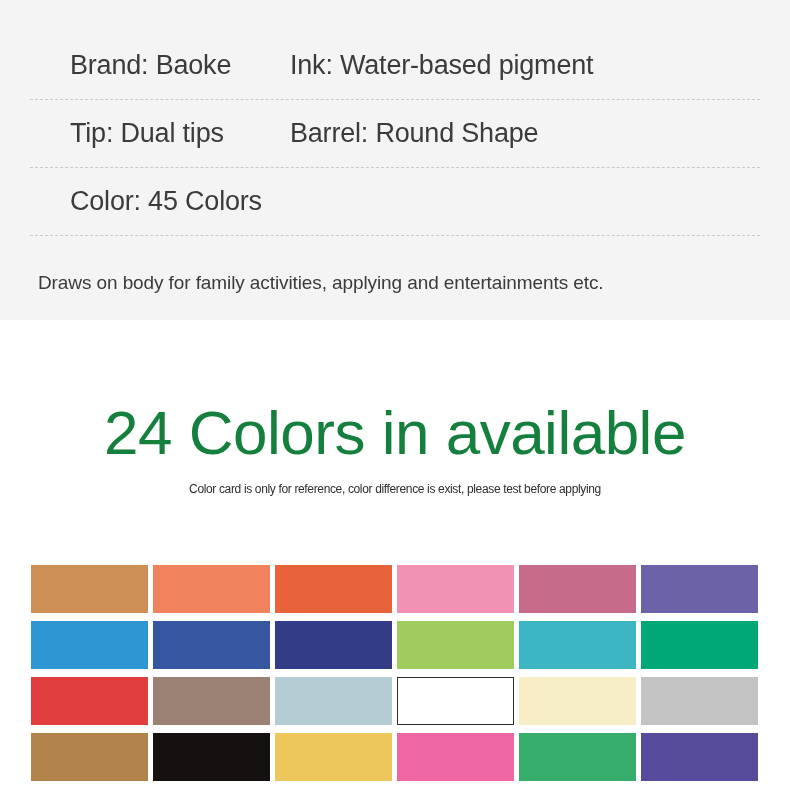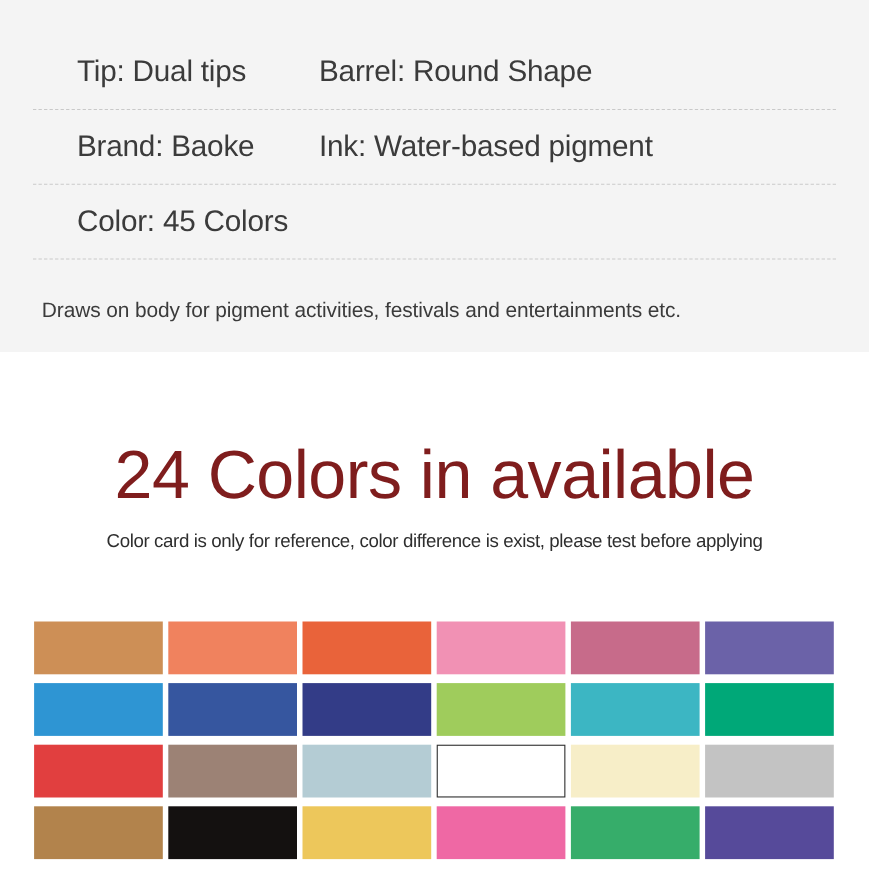--- a/index.html
+++ b/index.html
@@ -79,33 +79,33 @@
   }
 
   .color-heading {
     position: absolute;
     top: 82px;
     left: 0;
     width: 790px;
     text-align: center;
     font-size: 62px;
     font-weight: 400;
-    color: #7f1d1d;
+    color: #15803d;
     letter-spacing: -0.5px;
     line-height: 1;
     white-space: nowrap;
   }
 
   .color-subheading {
     position: absolute;
     top: 162px;
     left: 0;
     width: 790px;
     text-align: center;
-    font-size: 17px;
+    font-size: 12px;
     font-weight: 400;
     color: #2e2e2e;
     letter-spacing: -0.35px;
     white-space: nowrap;
   }
 
   
   .swatch-grid {
     position: absolute;
     top: 245px;
@@ -131,36 +131,36 @@
 </head>
 <body>
 
 <div class="page">
 
   <section class="spec-band">
 
     <div class="spec-table">
 
       <div class="spec-row">
-        <div class="spec-cell col-1">Tip: Dual tips</div>
-        <div class="spec-cell col-2">Barrel: Round Shape</div>
+        <div class="spec-cell col-1">Brand: Baoke</div>
+        <div class="spec-cell col-2">Ink: Water-based pigment</div>
       </div>
 
       <div class="spec-row">
-        <div class="spec-cell col-1">Brand: Baoke</div>
-        <div class="spec-cell col-2">Ink: Water-based pigment</div>
+        <div class="spec-cell col-1">Tip: Dual tips</div>
+        <div class="spec-cell col-2">Barrel: Round Shape</div>
       </div>
 
       <div class="spec-row">
         <div class="spec-cell col-1">Color: 45 Colors</div>
       </div>
 
     </div>
 
-    <div class="spec-note">Draws on body for pigment activities, festivals and entertainments etc.</div>
+    <div class="spec-note">Draws on body for family activities, applying and entertainments etc.</div>
 
   </section>
 
   <section class="color-section">
 
     <h1 class="color-heading">24 Colors in available</h1>
 
     <p class="color-subheading">Color card is only for reference, color difference is exist, please test before applying</p>
 
     <div class="swatch-grid">

